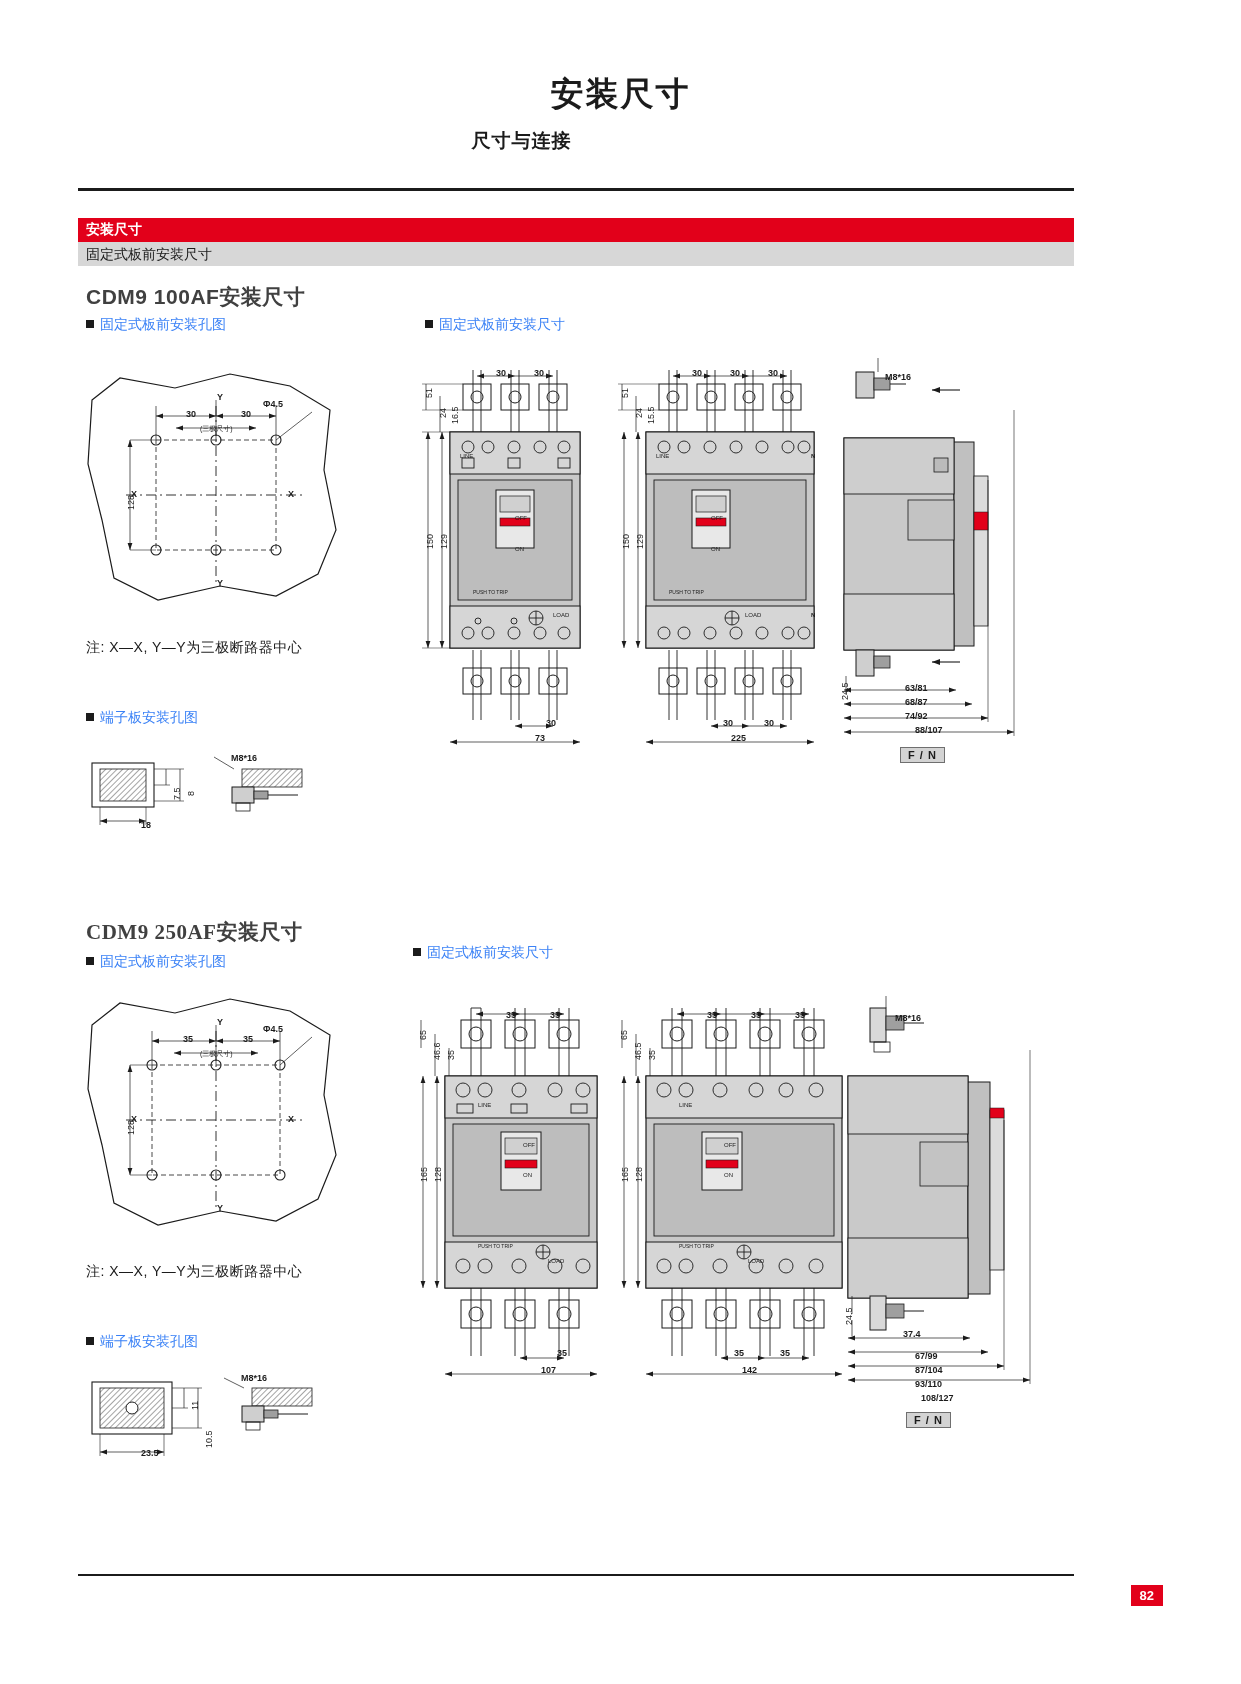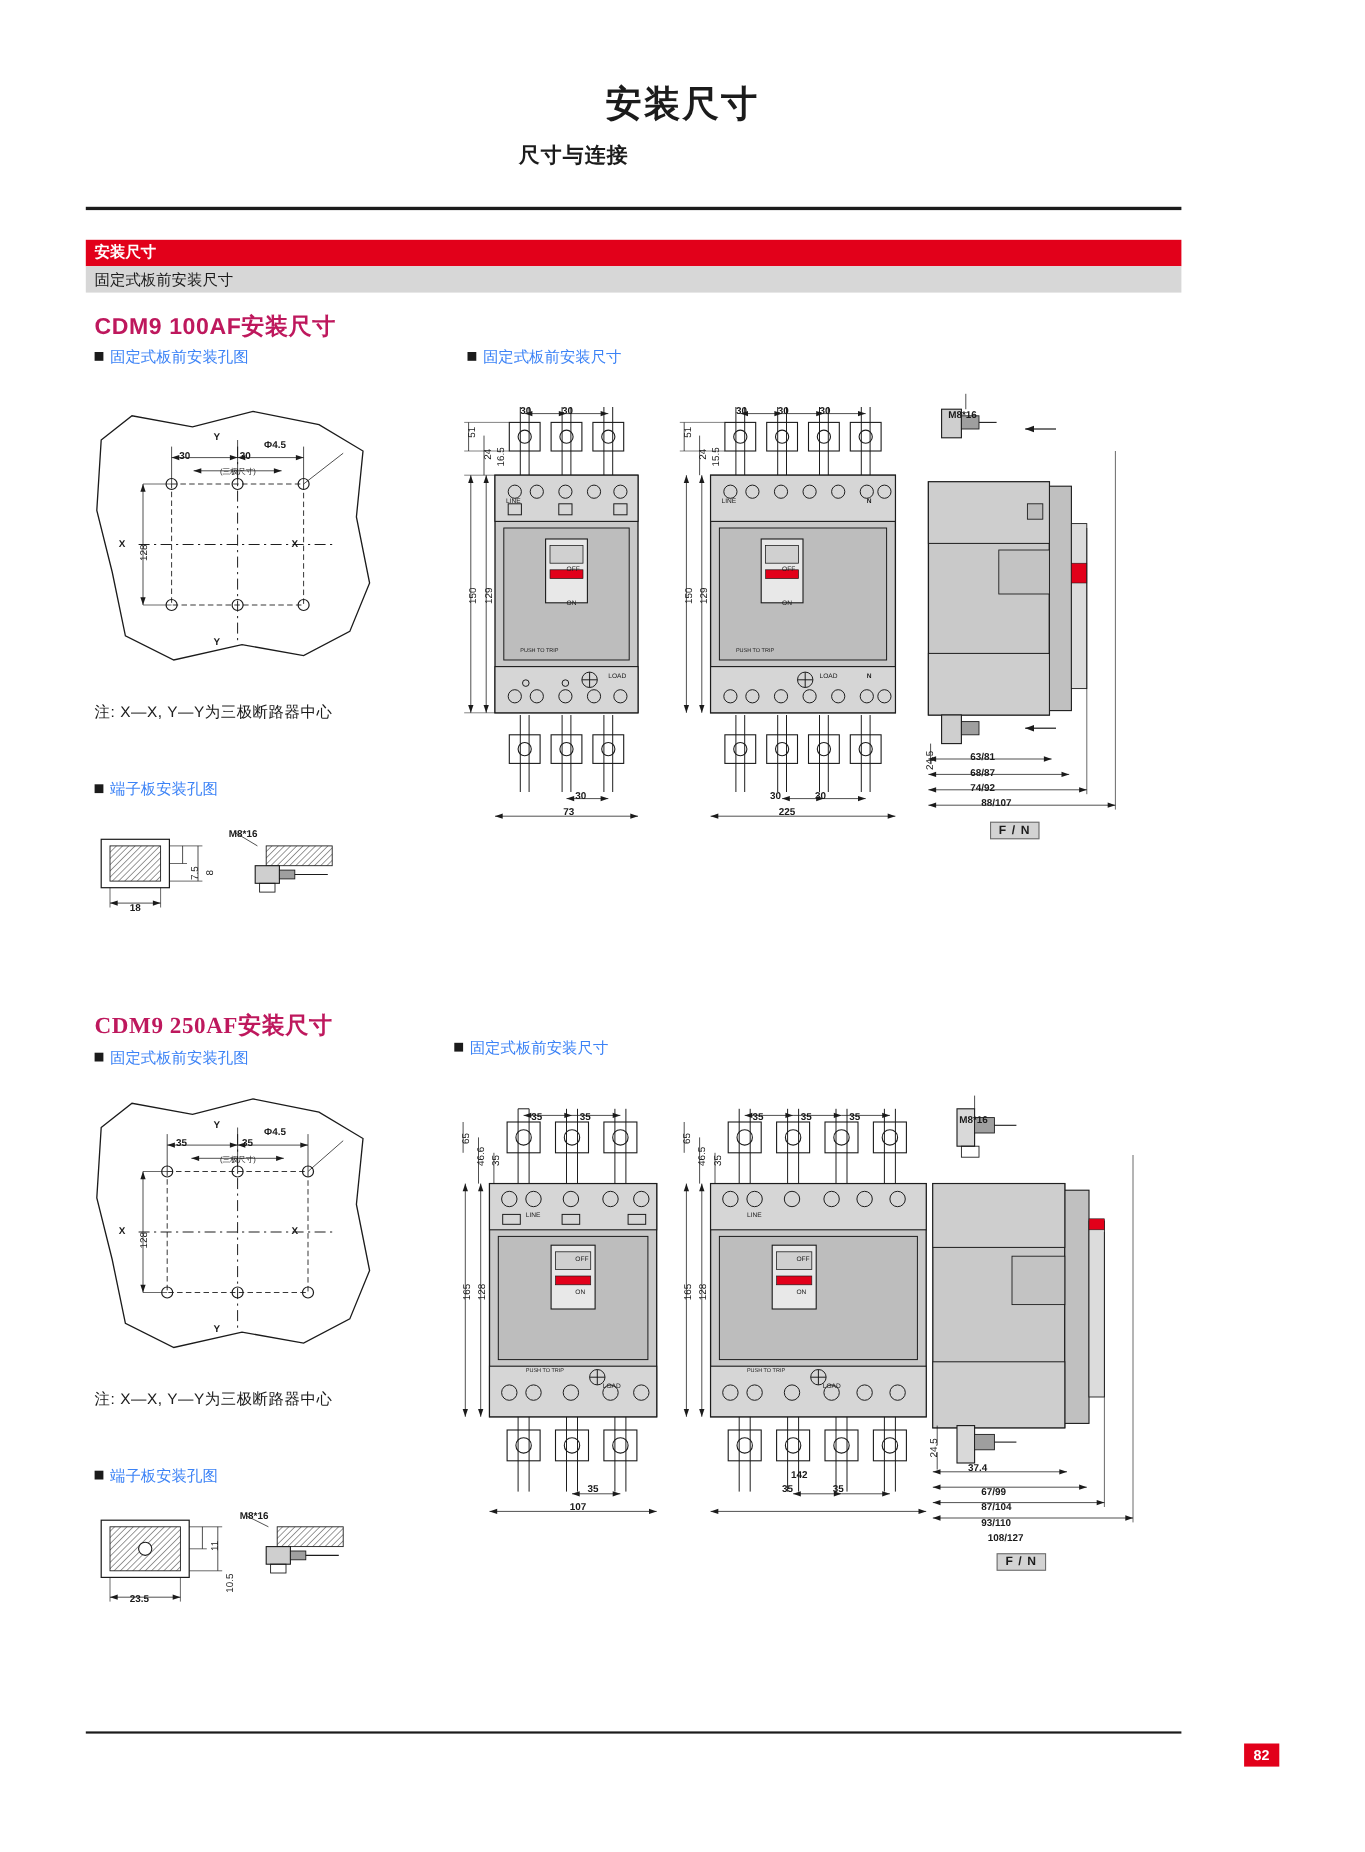--- a/index.html
+++ b/index.html
@@ -11,28 +11,28 @@
   .subtitle{position:absolute;left:0;top:128px;width:1043px;text-align:center;font-size:19px;font-weight:bold;letter-spacing:1px;}
   .rule{position:absolute;left:78px;top:188px;width:996px;height:3px;background:#1b1b1b;}
 
   
   .redband{position:absolute;left:78px;top:218px;width:996px;height:24px;background:#e2001a;}
   .redband span{position:absolute;left:8px;top:3px;color:#ffffff;font-size:14px;font-weight:bold;}
   .greyband{position:absolute;left:78px;top:242px;width:996px;height:24px;background:#d7d7d7;}
   .greyband span{position:absolute;left:8px;top:4px;color:#1b1b1b;font-size:14px;}
 
   
-  .sec-title{position:absolute;font-size:21px;font-weight:bold;color:#be185d;letter-spacing:0.5px;}
+  .sec-title{position:absolute;font-size:21px;font-weight:bold;color:#404040;letter-spacing:0.5px;}
   .sub-h{position:absolute;font-size:14px;font-weight:normal;color:#3b82f6;}
   .sub-h .sq{display:inline-block;width:8px;height:8px;background:#1b1b1b;margin-right:6px;vertical-align:1px;}
   .note{position:absolute;font-size:14px;color:#1b1b1b;letter-spacing:0.5px;}
 
   
   .lbl{position:absolute;font-size:9px;color:#1b1b1b;font-family:"Liberation Sans",sans-serif;white-space:nowrap;}
-  .lbl.b{font-weight:bold;}
+  .lbl.b{font-weight:bold;margin-left:23px;}
   .vlbl{position:absolute;font-size:9px;color:#1b1b1b;white-space:nowrap;transform:rotate(-90deg);transform-origin:left top;}
   .fn{position:absolute;background:#d3d3d3;border:1px solid #6f6f6f;font-size:11px;font-weight:bold;padding:1px 7px;letter-spacing:1px;}
 
   
   .pnum{position:absolute;right:78px;bottom:78px;background:#e2001a;color:#fff;font-size:13px;font-weight:bold;padding:3px 9px;}
   .botrule{position:absolute;left:78px;bottom:108px;width:996px;height:2px;background:#1b1b1b;}
 
   svg{position:absolute;overflow:visible;}
 </style>
 </head>
@@ -681,21 +681,21 @@
       <path d="M22,298 l-2.4,-7 h4.8 z" fill="#1b1b1b"></path>
     <line x1="6" y1="30" x2="6" y2="58" stroke="#1b1b1b" stroke-width="0.7"></line>
     <line x1="20" y1="44" x2="20" y2="86" stroke="#1b1b1b" stroke-width="0.7"></line>
     <line x1="34" y1="58" x2="34" y2="86" stroke="#1b1b1b" stroke-width="0.7"></line>
   </svg>
   <div class="lbl b" style="left:684px;top:1010px;">35</div>
   <div class="lbl b" style="left:728px;top:1010px;">35</div>
   <div class="lbl b" style="left:772px;top:1010px;">35</div>
   <div class="lbl b" style="left:711px;top:1348px;">35</div>
   <div class="lbl b" style="left:757px;top:1348px;">35</div>
-  <div class="lbl b" style="left:719px;top:1336px;">142</div>
+  <div class="lbl b" style="left:719px;top:1365px;">142</div>
   <div class="vlbl b" style="left:620px;top:1182px;">165</div>
   <div class="vlbl b" style="left:634px;top:1182px;">128</div>
   <div class="vlbl b" style="left:619px;top:1040px;">65</div>
   <div class="vlbl b" style="left:633px;top:1060px;">46.5</div>
   <div class="vlbl b" style="left:647px;top:1060px;">35</div>
   <div class="lbl" style="left:679px;top:1102px;font-size:6px;">LINE</div>
   <div class="lbl" style="left:748px;top:1258px;font-size:6px;">LOAD</div>
   <div class="lbl" style="left:679px;top:1243px;font-size:5px;">PUSH TO TRIP</div>
   <div class="lbl" style="left:724px;top:1142px;font-size:6px;">OFF</div>
   <div class="lbl" style="left:724px;top:1172px;font-size:6px;">ON</div>

